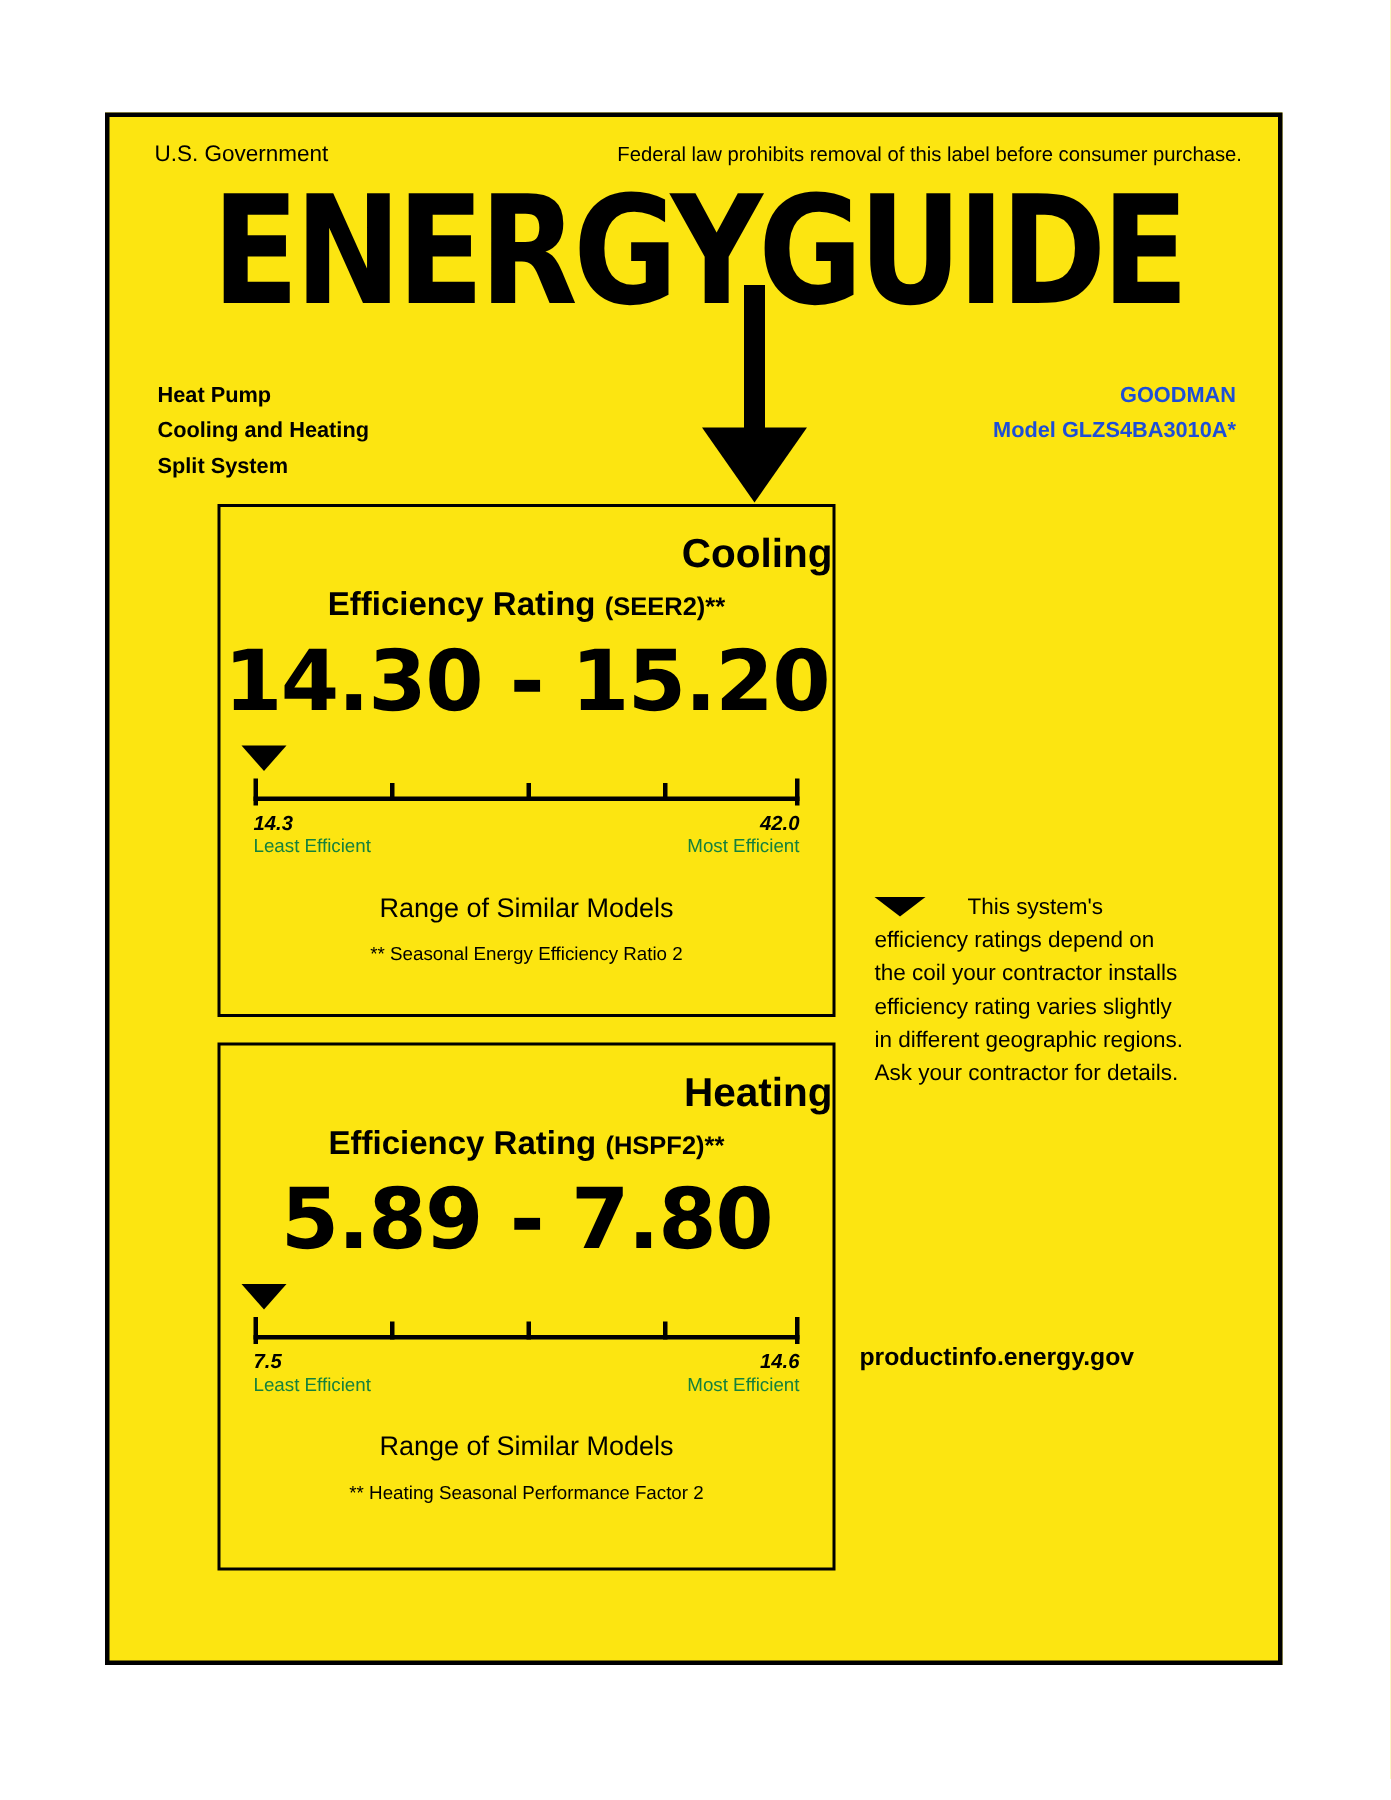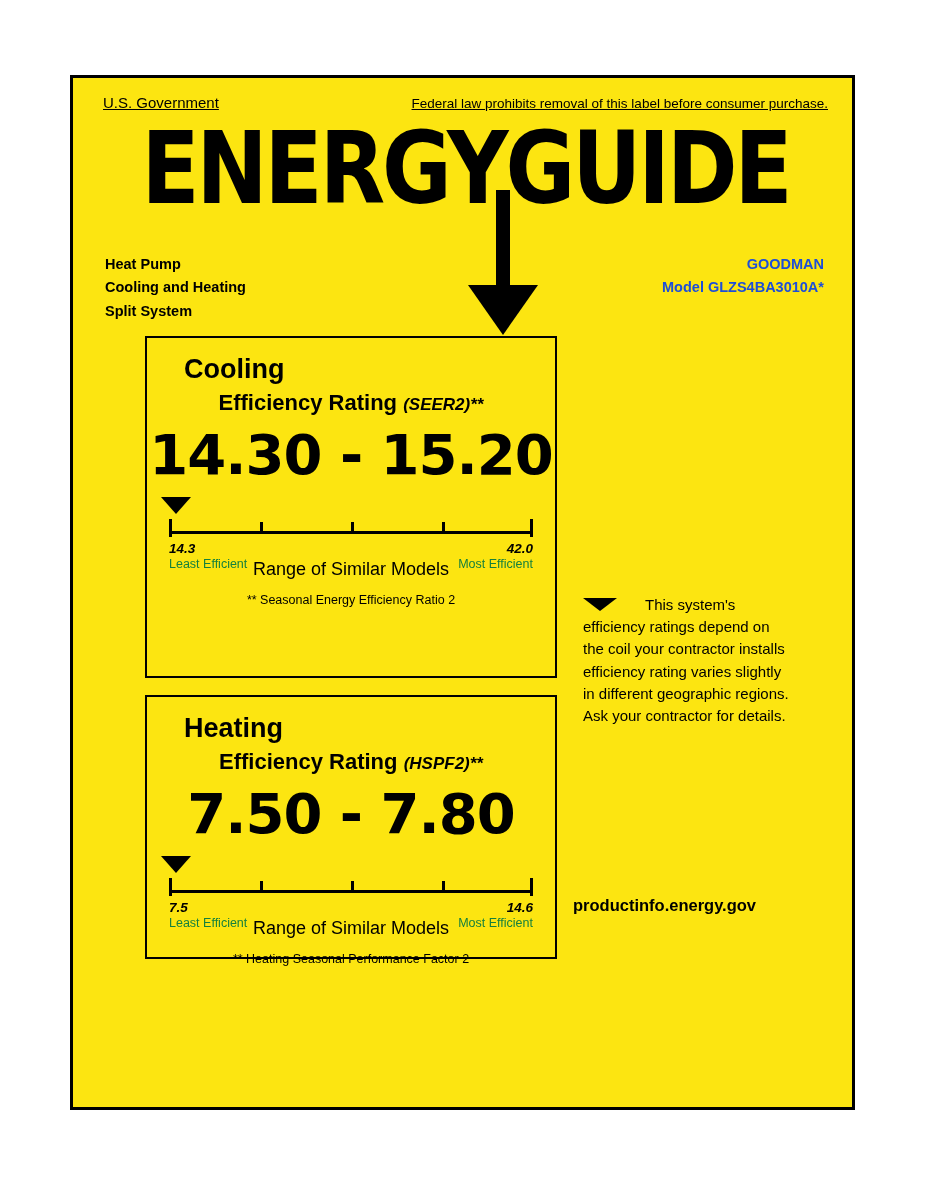--- a/index.html
+++ b/index.html
@@ -28,21 +28,20 @@
 
   
   .top-row {
     position: absolute;
     left: 30px;
     top: 16px;
     width: 725px;
     display: flex;
     justify-content: space-between;
     align-items: baseline;
-    text-decoration: underline;
   }
   .gov {
     font-size: 15px;
     color: #000;
   }
   .fedlaw {
     font-size: 13.5px;
     color: #000;
   }
 
@@ -113,40 +112,39 @@
 
   
   .rating-box {
     position: absolute;
     left: 72px;
     width: 412px;
     border: 2px solid #000;
     box-sizing: border-box;
   }
   #cooling-box { top: 258px; height: 342px; }
-  #heating-box { top: 617px; height: 264px; }
+  #heating-box { top: 617px; height: 352px; }
 
   .rb-title {
-    text-align: left;
+    text-align: right;
     font-size: 27px;
     font-weight: bold;
     margin-top: 16px;
     color: #000;
     padding-left: 37px;
   }
   .rb-subtitle {
     text-align: center;
     font-size: 22px;
     font-weight: bold;
     margin-top: 5px;
     color: #000;
   }
   .rb-subtitle .metric {
     font-size: 17px;
-    font-style: italic;
   }
   .rb-value {
     text-align: center;
     font-family: "DejaVu Sans", sans-serif;
     font-weight: bold;
     font-size: 56px;
     letter-spacing: -1px;
     margin-top: 6px;
     color: #000;
   }
@@ -203,20 +201,21 @@
     top: 60px;
     font-size: 12.5px;
     color: #15803d;
   }
   .scale-cap.left { left: 0; }
   .scale-cap.right { right: 0; }
 
   .rb-range {
     text-align: center;
     font-size: 18px;
+    margin-top: 36px;
     color: #000;
   }
   .rb-foot {
     text-align: center;
     font-size: 12.5px;
     margin-top: 13px;
     color: #000;
   }
 
   
@@ -307,21 +306,21 @@
     <div class="rb-range">Range of Similar Models</div>
     <div class="rb-foot">** Seasonal Energy Efficiency Ratio 2</div>
   </div>
 
   <div class="rating-box" id="heating-box">
     <div class="rb-title">Heating</div>
     <div class="rb-subtitle">
       <span>Efficiency Rating</span>
       <span class="metric">(HSPF2)**</span>
     </div>
-    <div class="rb-value">7.50 - 7.80</div>
+    <div class="rb-value">5.89 - 7.80</div>
 
     <div class="scale-wrap">
       <div class="marker" style="left:-8px;"></div>
       <div class="endcap" style="left:0;"></div>
       <div class="scale-line"></div>
       <div class="tick" style="left:25%;"></div>
       <div class="tick" style="left:50%;"></div>
       <div class="tick" style="left:75%;"></div>
       <div class="endcap" style="right:0;"></div>
       <div class="scale-num left">7.5</div>

